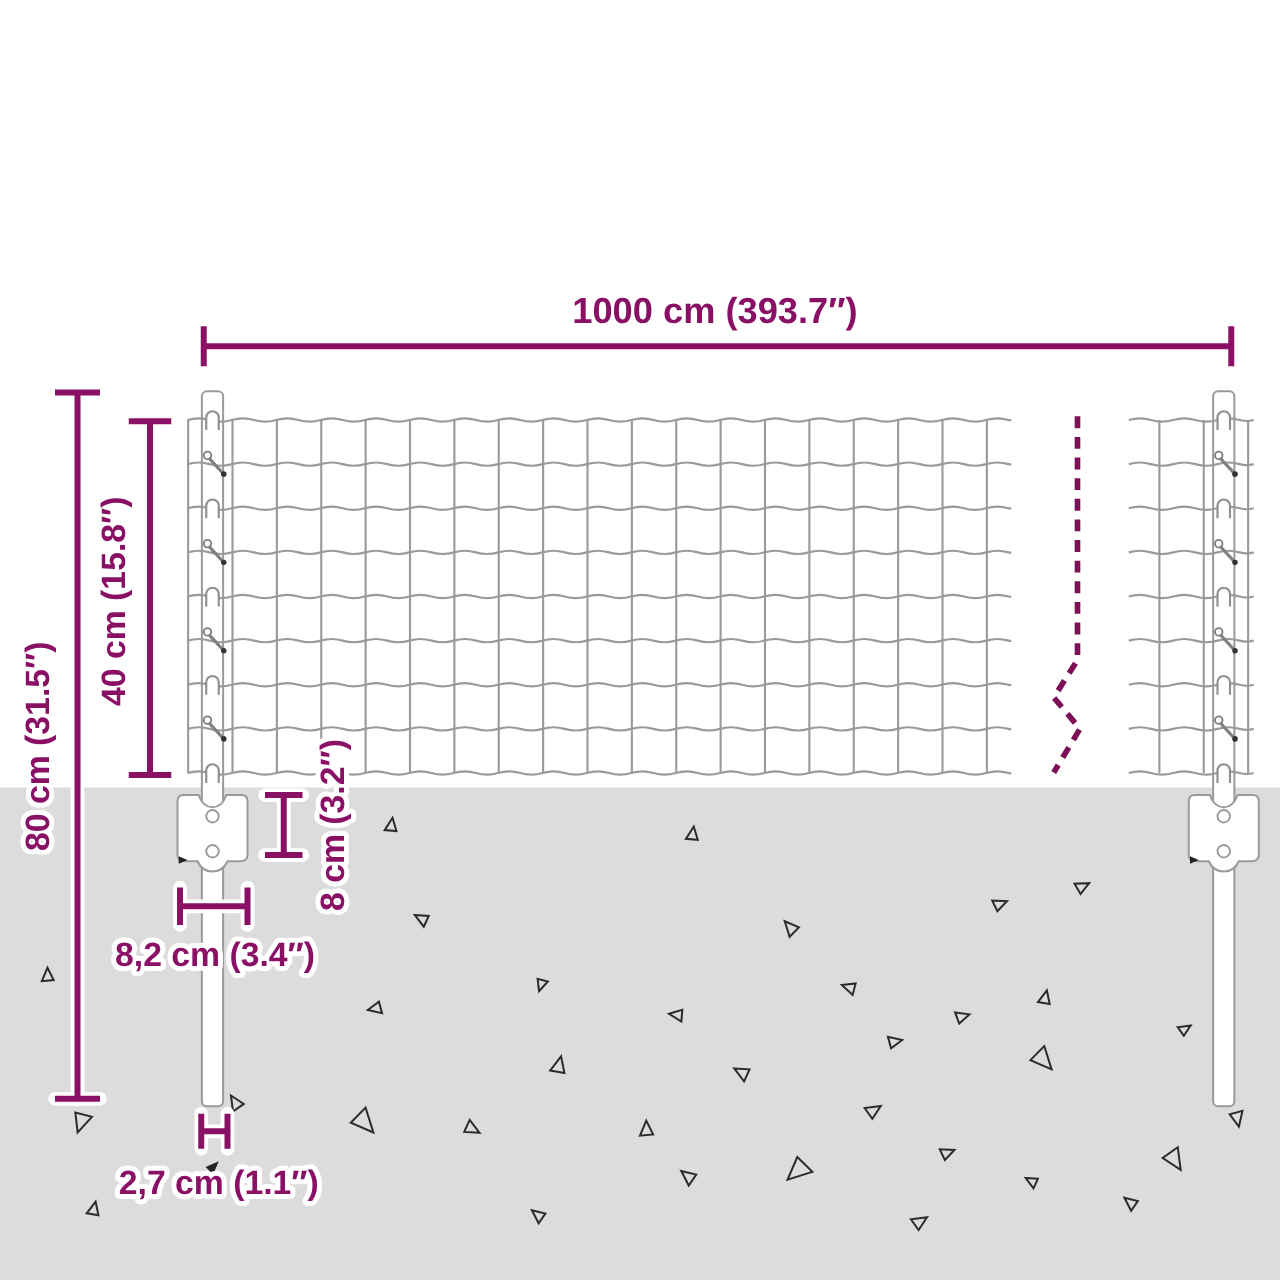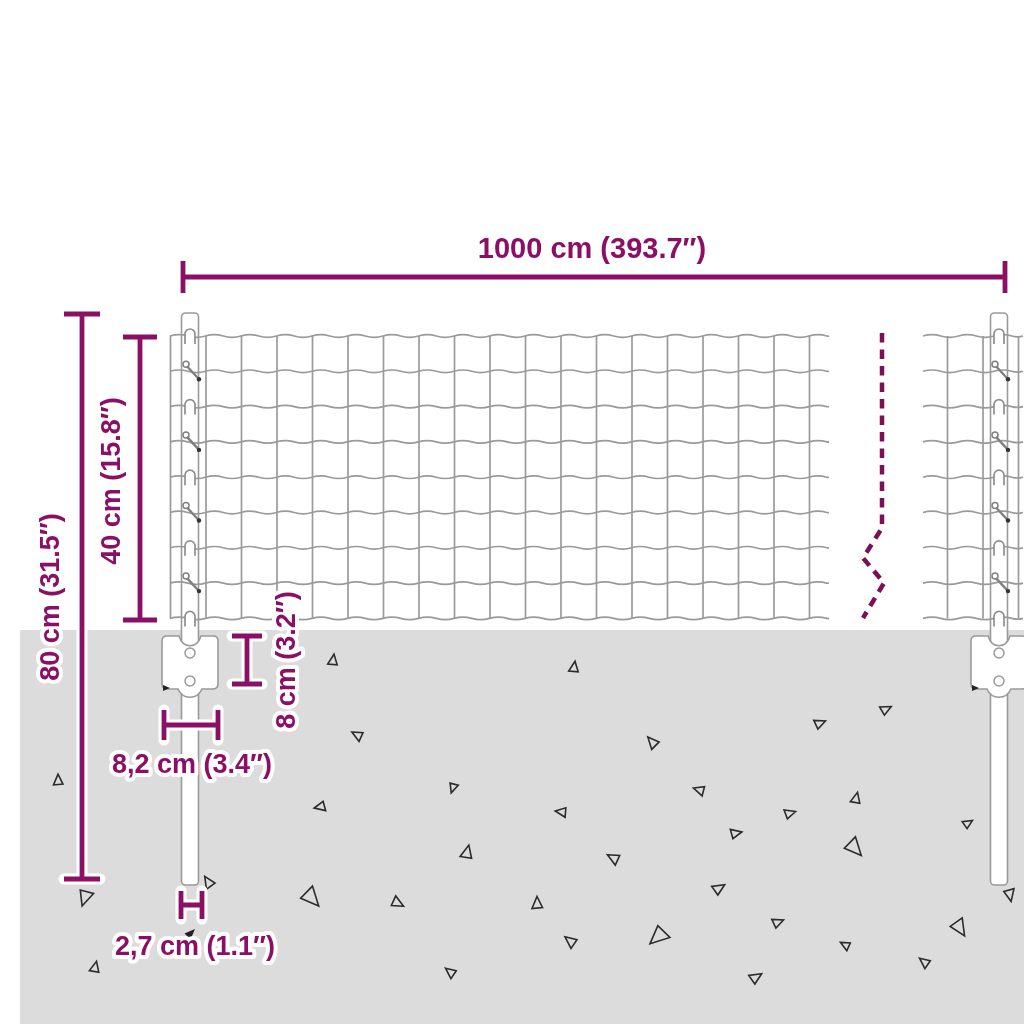--- a/index.html
+++ b/index.html
@@ -1,16 +1,16 @@
 <!DOCTYPE html>
 <html style="--dim-color: #8a1066;"><head>
 <meta charset="utf-8">
 <style>
   html,body{margin:0;padding:0;background:#fff;}
-  .stage{width:828px;height:1024px;position:relative;padding-left:20px;}
+  .stage{width:828px;height:1024px;position:relative;}
   svg{display:block;}
   text{
     font-family:"Liberation Sans", sans-serif;
     font-weight:bold;
     paint-order:stroke;
     stroke:#fff;
     stroke-width:8px;
     stroke-linejoin:round;
     stroke-linecap:round;
     fill:var(--dim-color,#8a1066);

